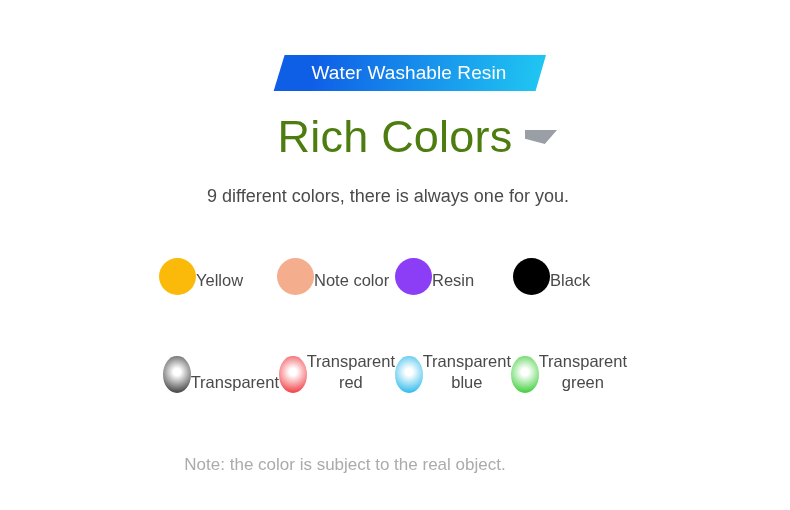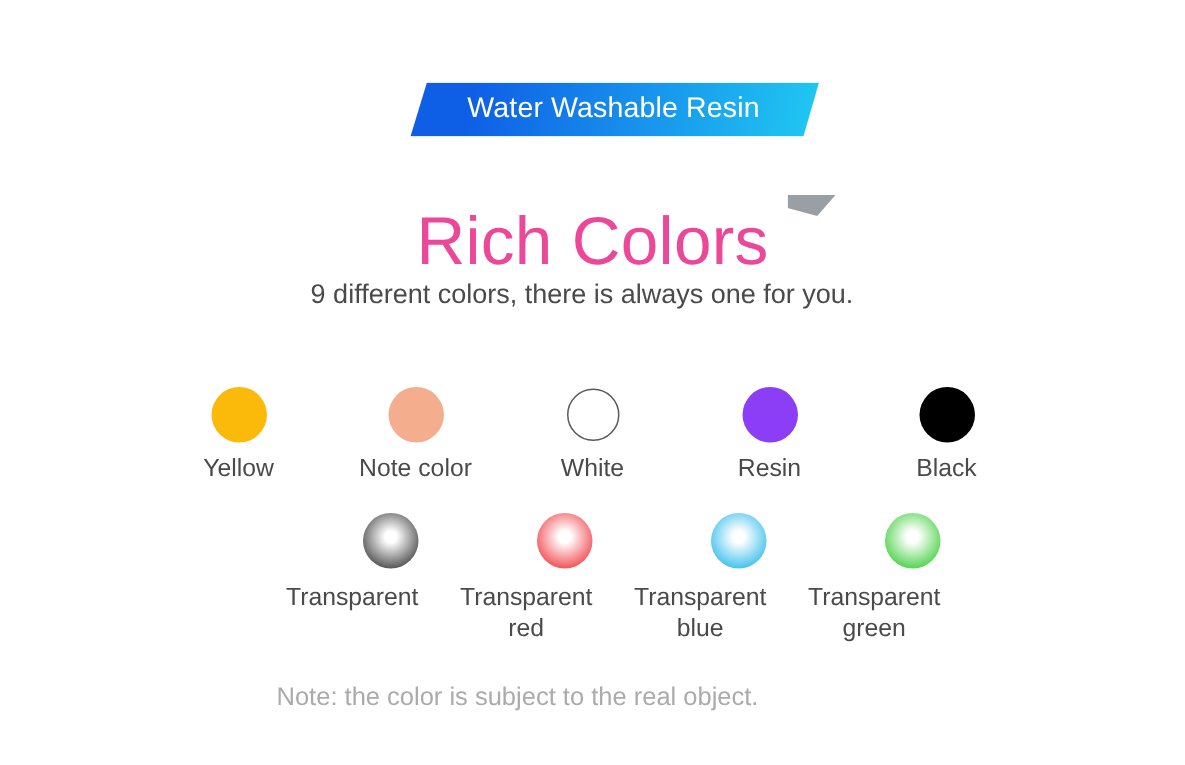--- a/index.html
+++ b/index.html
@@ -87,21 +87,20 @@
     left: 0;
     width: 790px;
     display: flex;
     justify-content: center;
   }
   .row-one { top: 258px; }
   .row-two { top: 342px; }
 
   .swatch {
     display: flex;
-    flex-direction: column;
     align-items: center;
   }
   .row-one .swatch { width: 118px; }
   .row-two .swatch { width: 116px; align-items: flex-end; }
 
   .dot {
     border-radius: 50%;
     box-sizing: border-box;
   }
   .dot-flat {
@@ -145,35 +144,31 @@
 </head>
 <body>
 
 <div class="banner-wrap">
   <div class="banner-shadow" style="background: rgb(154, 159, 165);"></div>
   <div class="banner" style="background: linear-gradient(100deg, rgb(15, 95, 230) 0%, rgb(15, 95, 230) 16%, rgb(32, 201, 242) 100%);">
     <div class="banner-label" style="color: rgb(255, 255, 255);">Water Washable Resin</div>
   </div>
 </div>
 
-<div class="title" style="color: #ec4899; margin-top: 24px;">Rich Colors</div>
+<div class="title" style="color: #4d7c0f;">Rich Colors</div>
 <div class="subtitle" style="color: rgb(74, 74, 74);">9 different colors, there is always one for you.</div>
 
 <div class="row row-one">
   <div class="swatch">
     <div class="dot dot-flat" style="background: rgb(251, 186, 9);"></div>
     <div class="label">Yellow</div>
   </div>
   <div class="swatch">
     <div class="dot dot-flat" style="background: rgb(244, 173, 141);"></div>
     <div class="label">Note color</div>
-  </div>
-  <div class="swatch">
-    <div class="dot dot-outline" style="background: rgb(255, 255, 255); border-color: rgb(90, 90, 90);"></div>
-    <div class="label">White</div>
   </div>
   <div class="swatch">
     <div class="dot dot-flat" style="background: rgb(139, 62, 245);"></div>
     <div class="label">Resin</div>
   </div>
   <div class="swatch">
     <div class="dot dot-flat" style="background: rgb(0, 0, 0);"></div>
     <div class="label">Black</div>
   </div>
 </div>

